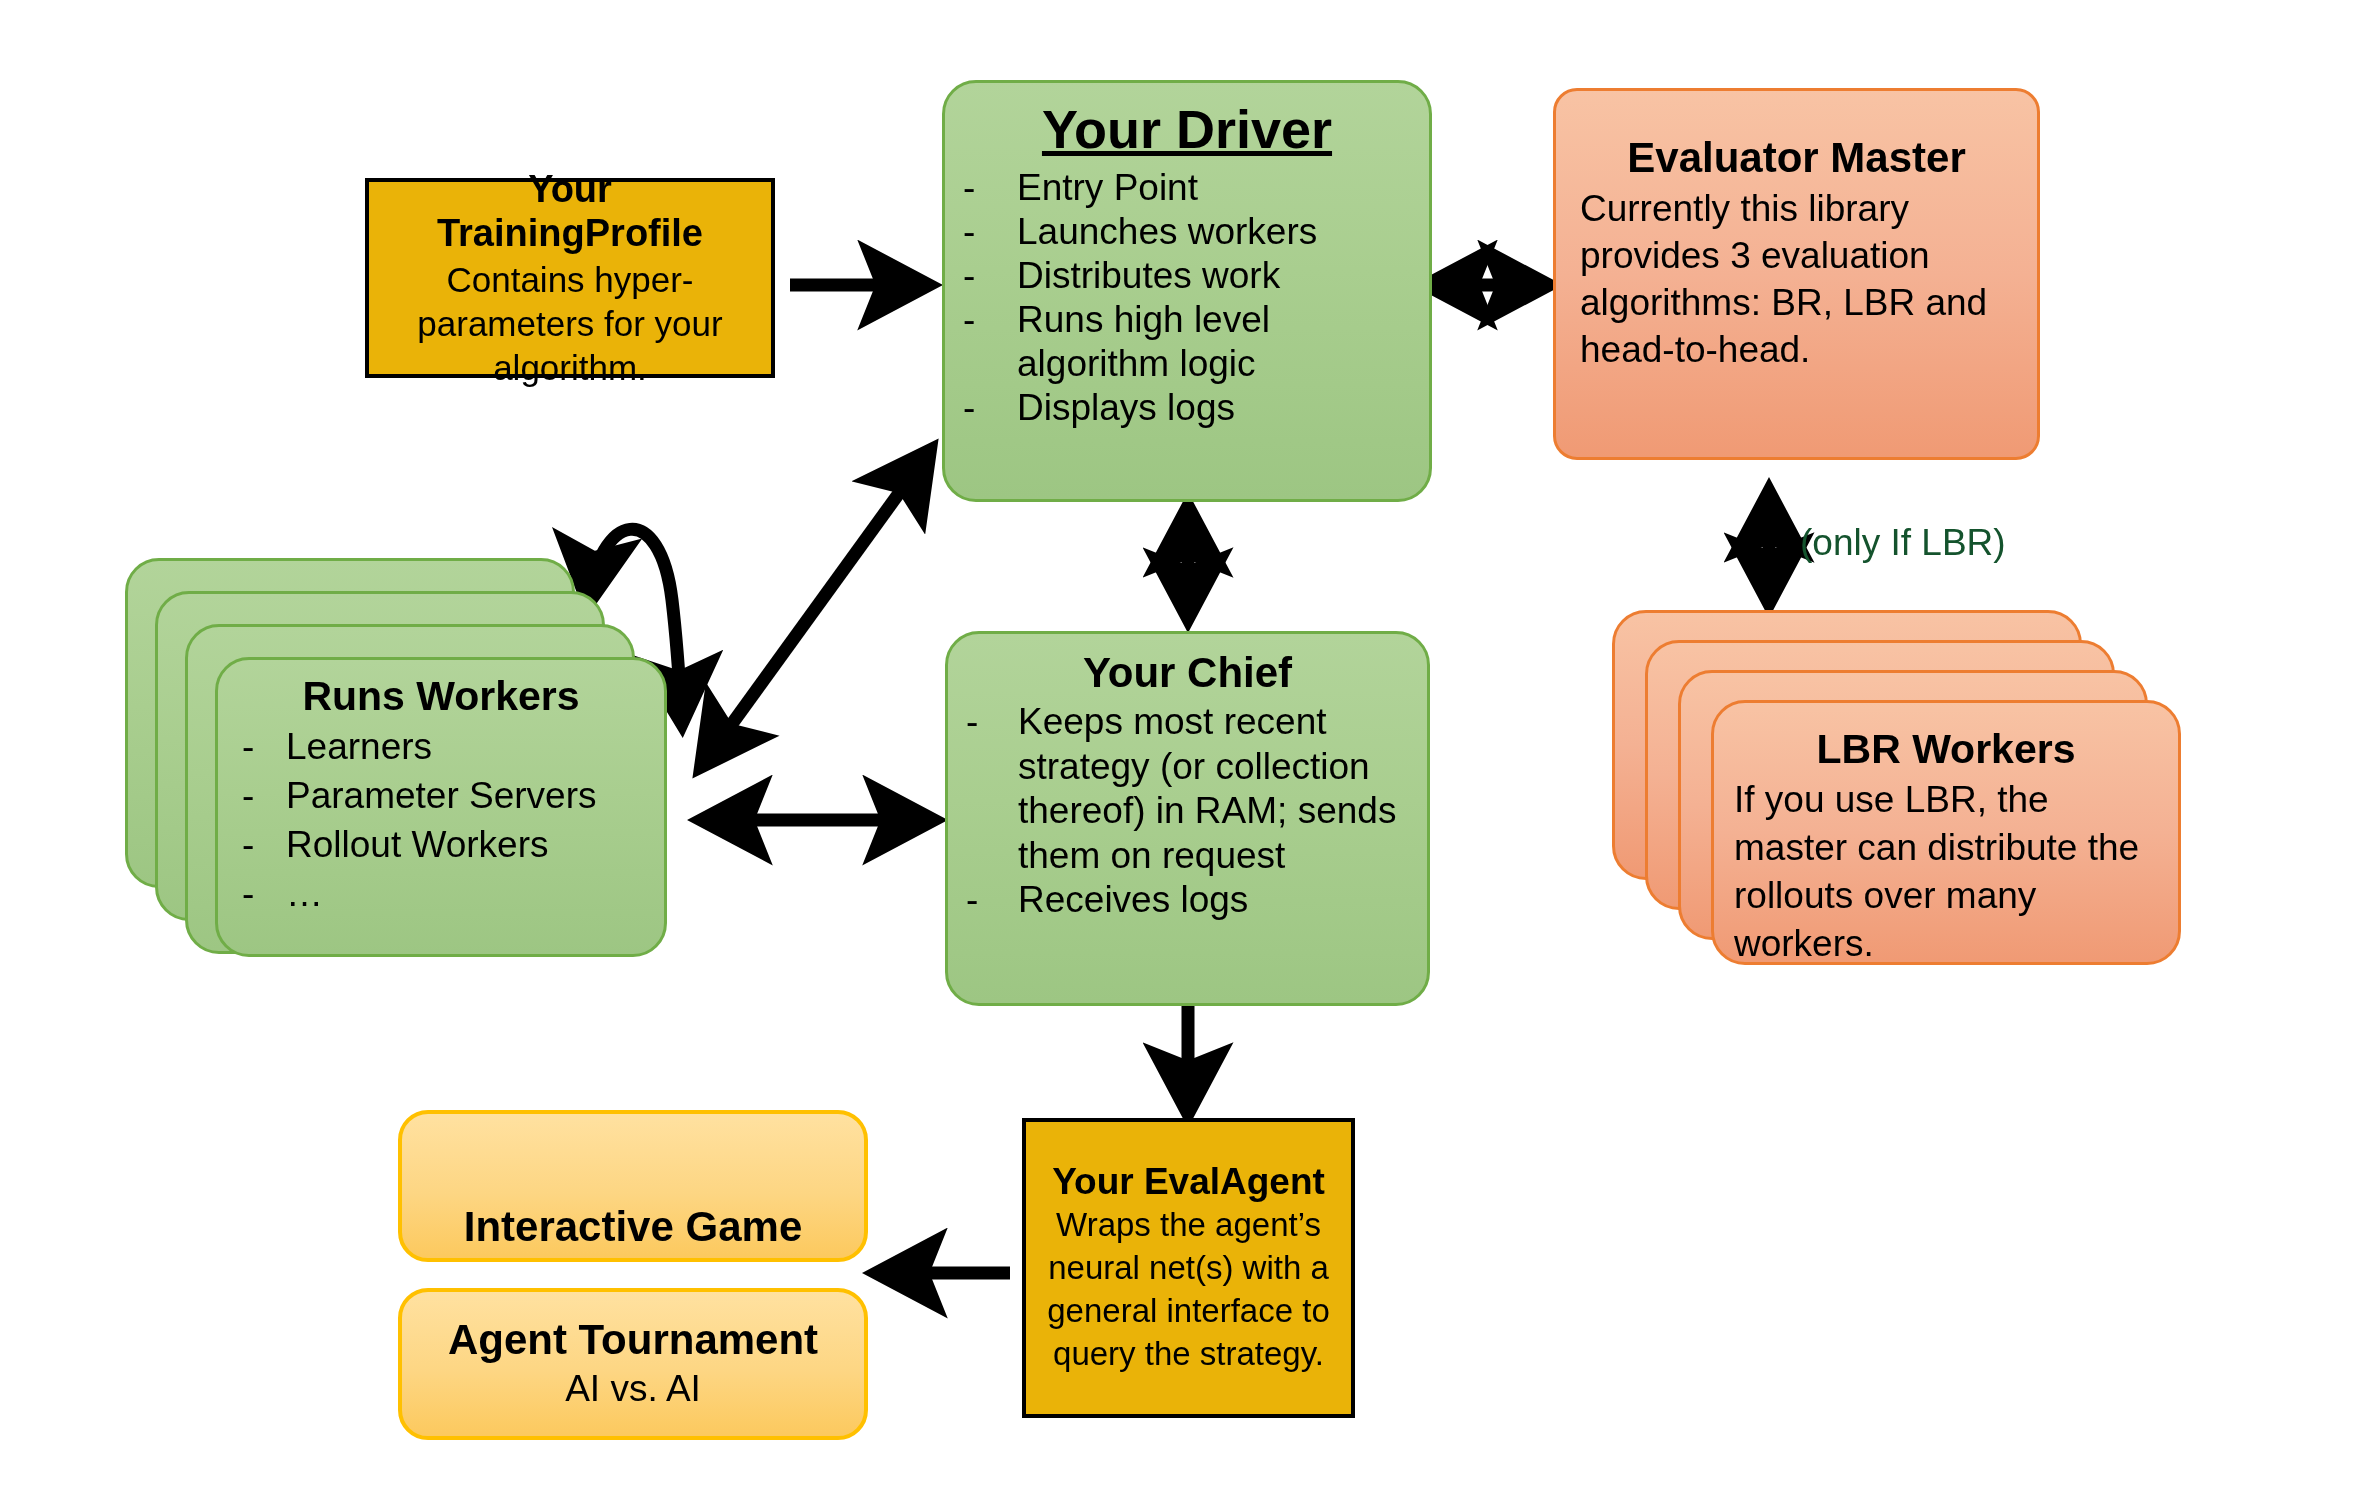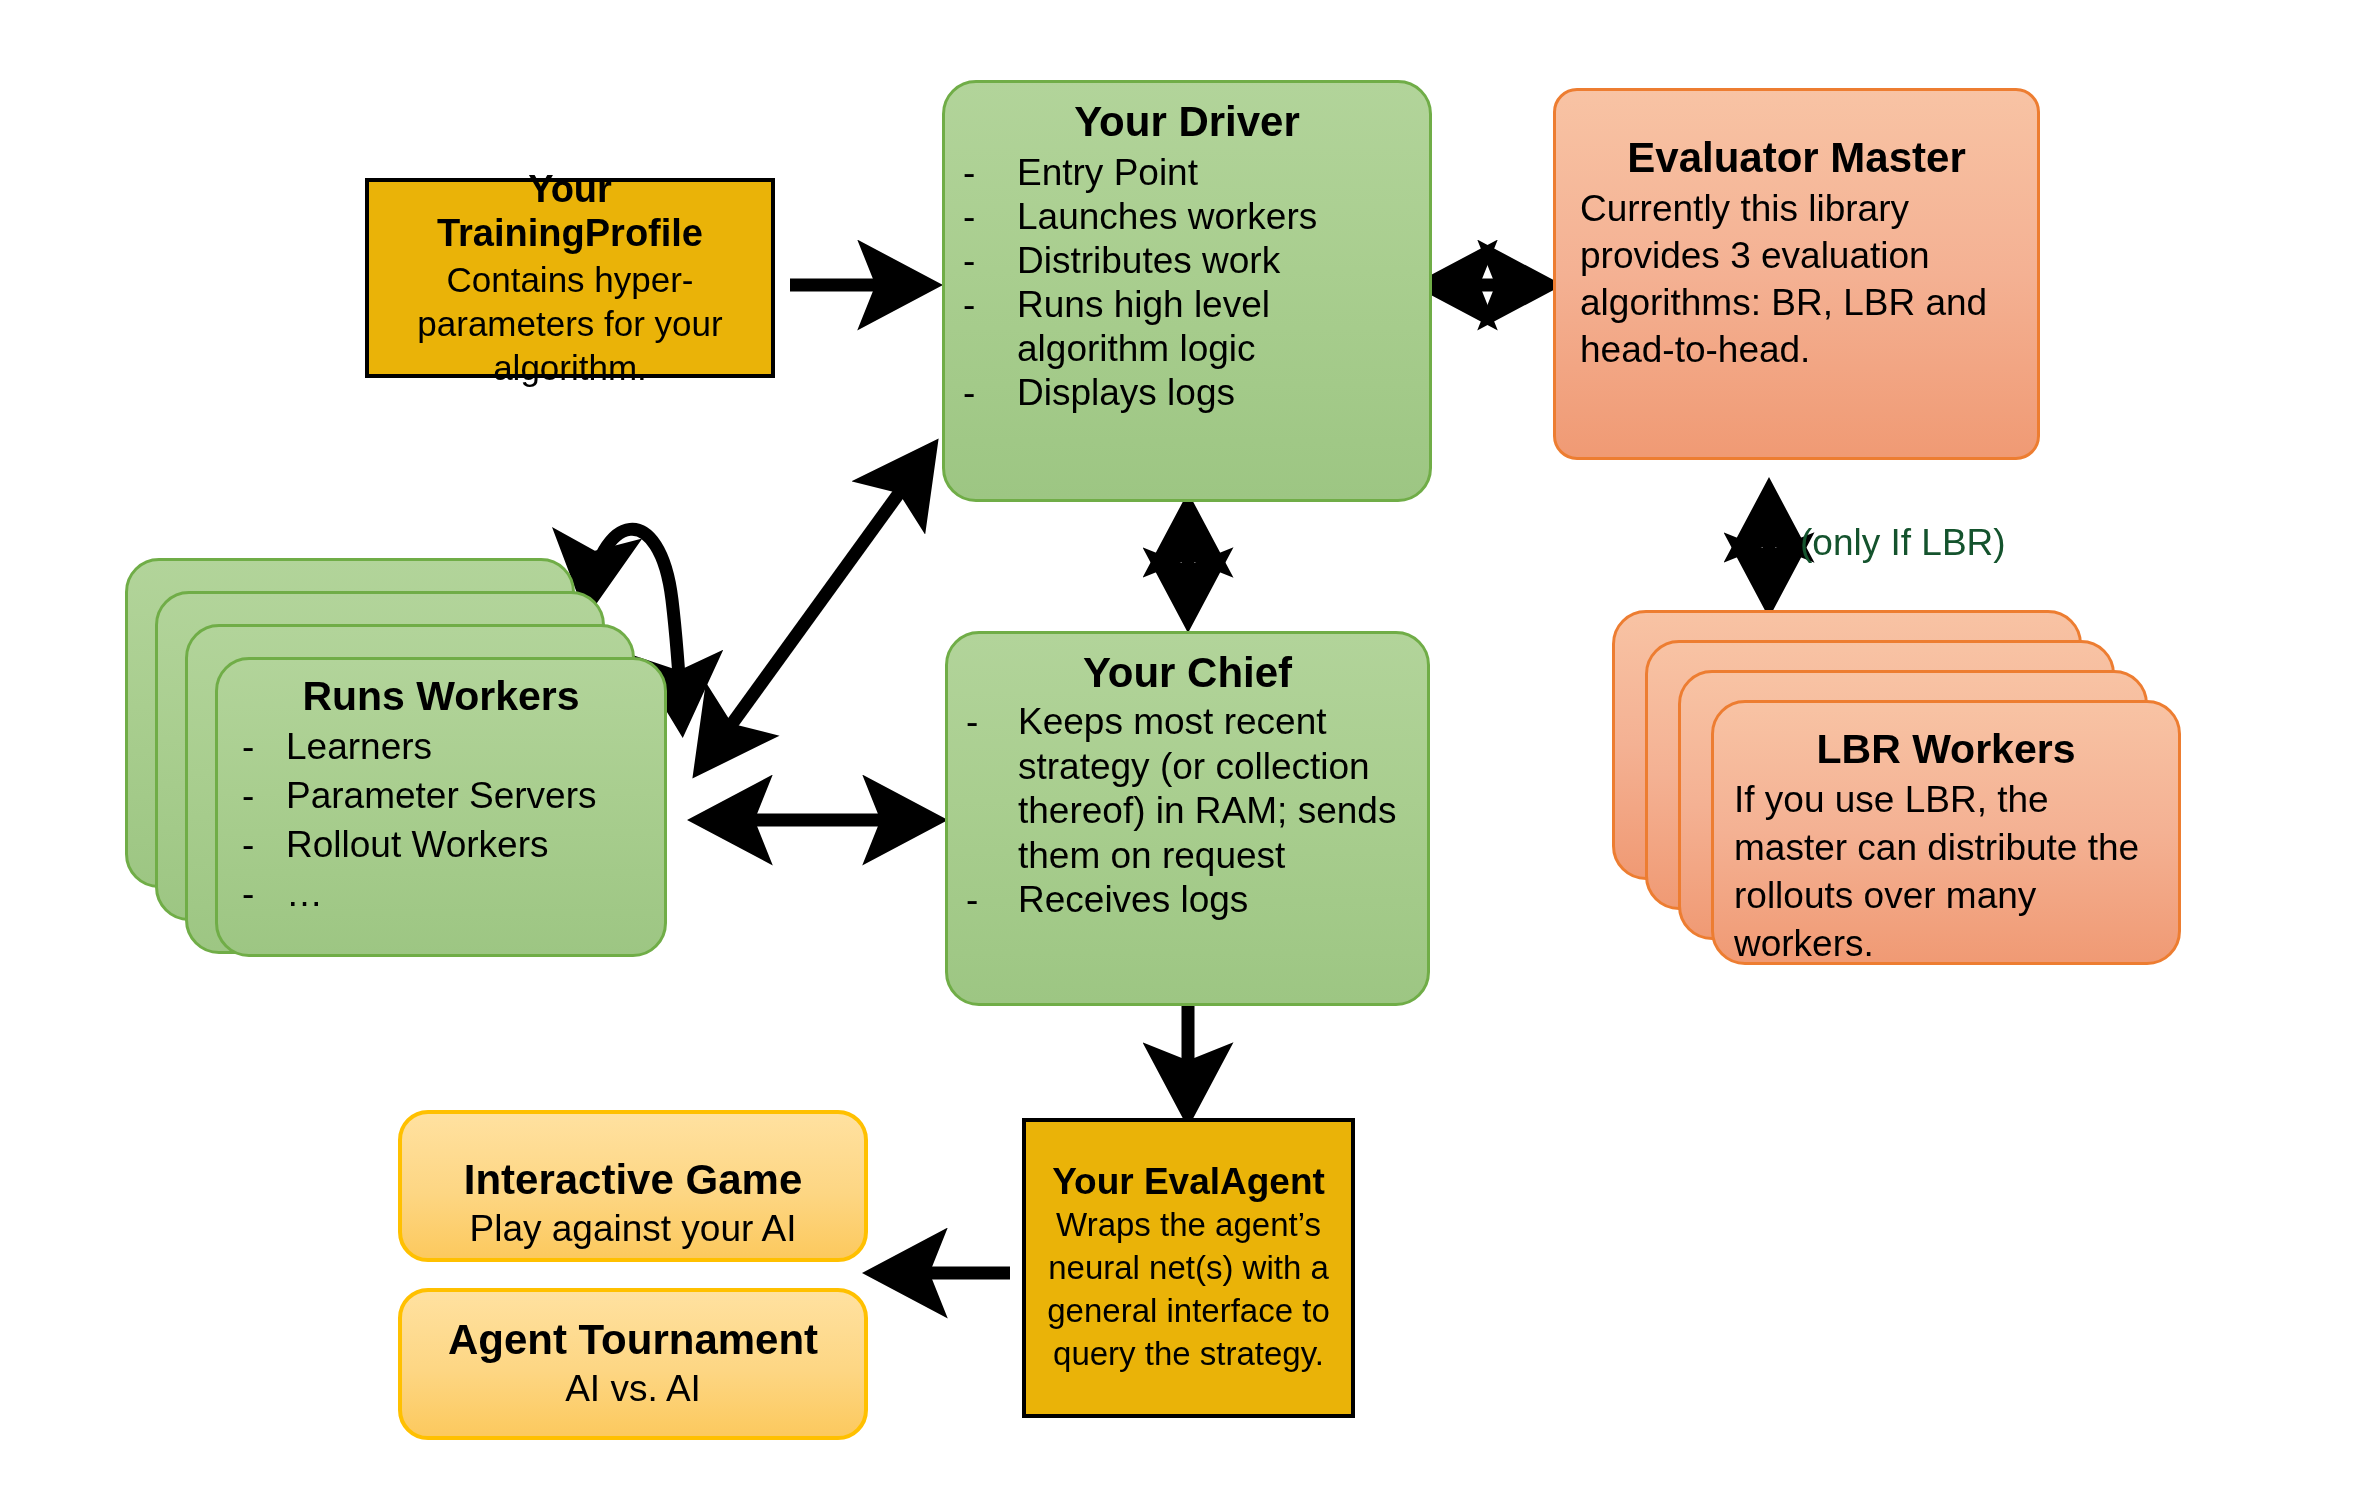--- a/index.html
+++ b/index.html
@@ -143,21 +143,21 @@
       <line x1="1010" y1="1273" x2="875" y2="1273" stroke="#000" stroke-width="13" marker-end="url(#ah)"></line>
     </g>
   </svg>
 
   <div class="box blue-box" style="left:365px; top:178px; width:410px; height:200px; padding:10px 22px;">
     <div class="title" style="font-size:38px; line-height:1.18; margin-bottom:2px;">Your TrainingProfile</div>
     <div class="body" style="font-size:35px; line-height:1.25;">Contains hyper-parameters for your algorithm.</div>
   </div>
 
   <div class="box green-box" style="left:942px; top:80px; width:490px; height:422px; padding:14px 18px 10px 18px;">
-    <div class="ctitle" style="font-size:42px; line-height:1.2;">Your Driver</div>
+    <div class="ctitle" style="font-size:54px; line-height:1.2;text-decoration:underline;">Your Driver</div>
     <ul class="blist" style="font-size:37px; line-height:1.19; margin-top:4px;">
       <li>
         <span class="dash" style="width:54px;">-</span>
         <span class="txt">Entry Point</span>
       </li>
       <li>
         <span class="dash" style="width:54px;">-</span>
         <span class="txt">Launches workers</span>
       </li>
       <li>
@@ -233,21 +233,20 @@
     <div class="stack-layer orange-box" style="left:33px; top:30px; width:470px; height:270px;"></div>
     <div class="stack-layer orange-box" style="left:66px; top:60px; width:470px; height:270px;"></div>
     <div class="stack-layer orange-box" style="left:99px; top:90px; width:470px; height:265px; padding:22px 20px 8px 20px;">
       <div class="ctitle" style="font-size:41px; line-height:1.2;">LBR Workers</div>
       <div style="font-size:37px; line-height:1.3; margin-top:2px;">If you use LBR, the master can distribute the rollouts over many workers.</div>
     </div>
   </div>
 
   <div class="box yellow-box" style="left:398px; top:1110px; width:470px; height:152px; padding:6px 18px;">
     <div class="ctitle" style="font-size:42px; line-height:1.2;">Interactive Game</div>
-    <div style="font-size:37px; line-height:1.25;">Play against your AI</div>
   </div>
 
   <div class="box yellow-box" style="left:398px; top:1288px; width:470px; height:152px; padding:24px 18px;">
     <div class="ctitle" style="font-size:42px; line-height:1.2;">Agent Tournament</div>
     <div style="font-size:37px; line-height:1.25;">AI vs. AI</div>
   </div>
 
 </div>
 
 </body></html>

